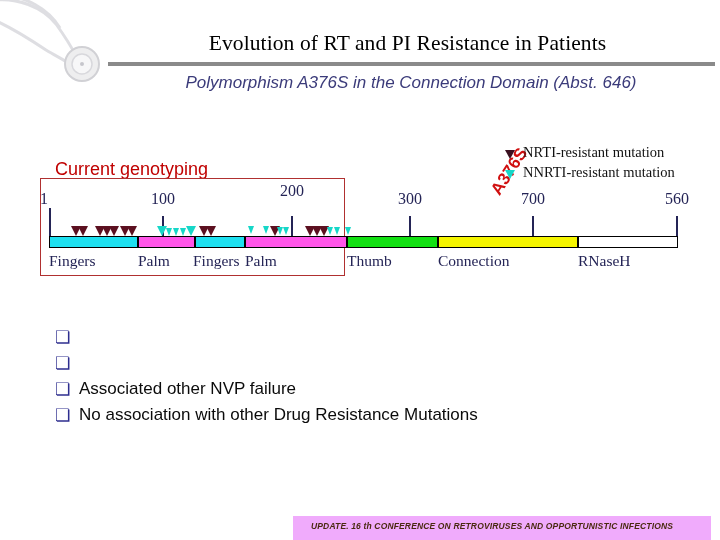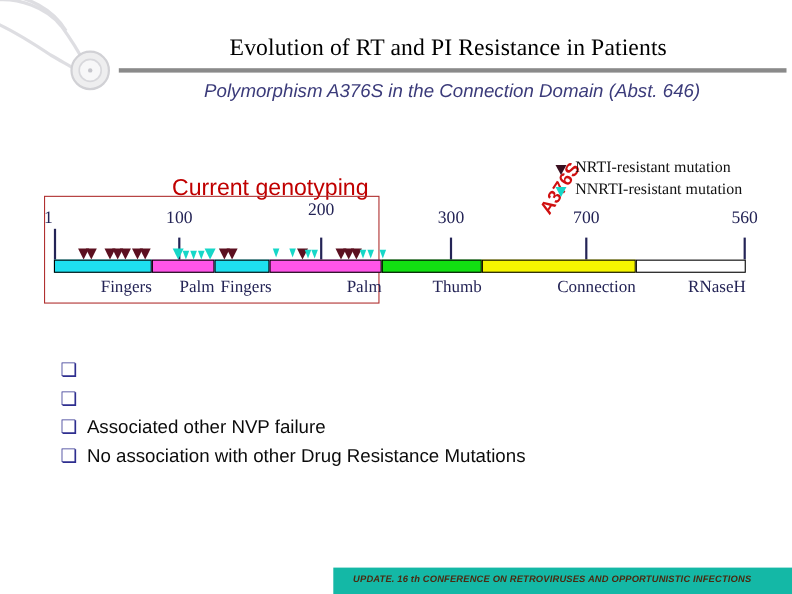--- a/index.html
+++ b/index.html
@@ -35,39 +35,39 @@
   }
 
   
   #diagram{position:absolute;left:0;top:130px;width:720px;height:160px;}
 
   #current-box{
     position:absolute;left:40px;top:48px;width:305px;height:98px;
     border:1.5px solid #b03030;box-sizing:border-box;background:transparent;
   }
   #current-label{
-    position:absolute;left:55px;top:29px;width:280px;text-align:right;
-    font-size:21px;color:#c00000;white-space:nowrap;
+    position:absolute;left:55px;top:29px;width:280px;text-align:left;
+    font-size:18px;color:#c00000;white-space:nowrap;
   }
 
   
   .bar-seg{position:absolute;top:106px;height:12px;border:1px solid #000;box-sizing:border-box;}
 
   
   .tick{position:absolute;width:2px;background:#242456;}
   .tick-label{
     position:absolute;font-family:"Liberation Serif", serif;
     font-size:16px;color:#242456;white-space:nowrap;text-align:center;
   }
 
   
   .dom-label{
     position:absolute;top:122px;
     font-family:"Liberation Serif", serif;font-size:15.5px;color:#242456;
-    text-align:right;white-space:nowrap;
+    text-align:left;white-space:nowrap;
   }
 
   
   .mk{position:absolute;width:0;height:0;
       border-left:5px solid transparent;border-right:5px solid transparent;}
   .mk.nrti{border-top:10px solid #5c1020;}
   .mk.nnrti{border-top:10px solid #16d7c8;}
   .mk.sm{border-left-width:3.5px;border-right-width:3.5px;border-top-width:8px;}
 
   
@@ -90,22 +90,22 @@
   #bullets{position:absolute;left:55px;top:325px;width:620px;}
   .blt{display:flex;align-items:flex-start;height:26px;}
   .blt-mark{
     width:24px;flex:0 0 24px;color:#2e2e8f;font-size:17px;line-height:24px;
     font-family:"DejaVu Sans", sans-serif;
   }
   .blt-txt{font-size:17px;color:#0b0b0b;line-height:24px;white-space:nowrap;}
 
   
   #footer{
-    position:absolute;left:303px;top:516px;width:418px;height:24px;
-    background:#14b8a6;
+    position:absolute;left:293px;top:516px;width:418px;height:24px;
+    background:#f0abfc;
   }
   #footer-txt{
     position:absolute;left:18px;top:5px;
     font-size:8.5px;font-weight:bold;font-style:italic;color:#4a2a10;
     letter-spacing:.15px;white-space:nowrap;
     font-family:"Liberation Sans", sans-serif;
   }
 </style>
 </head>
 <body>

